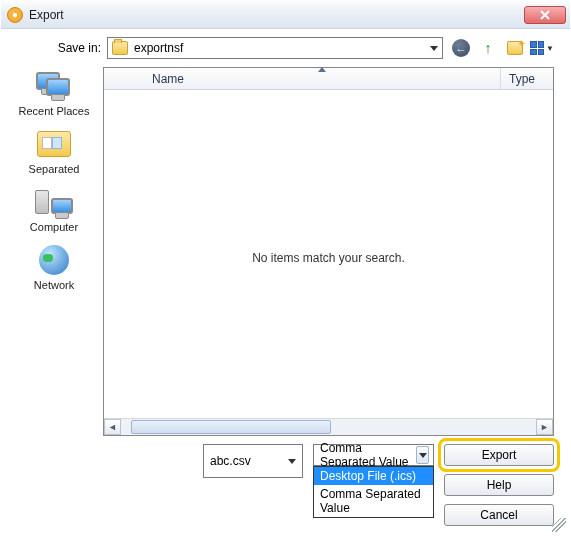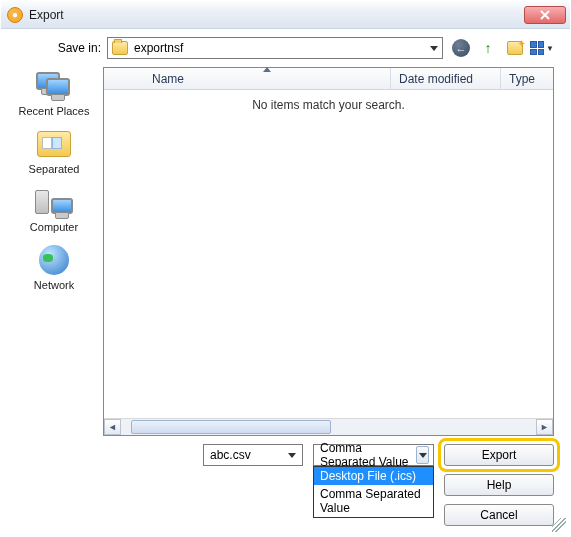--- a/index.html
+++ b/index.html
@@ -73,29 +73,29 @@
   }
   .listhdr {
     height:22px; background:linear-gradient(#fdfdfd,#eef1f6);
     border-bottom:1px solid #cfd6e2; display:flex; align-items:stretch;
   }
   .listhdr .col { display:flex;align-items:center;padding:0 8px;border-right:1px solid #d6dde8;color:#2b3a55;position:relative; }
   .col.name { flex:1;margin-left:40px; }
   .col.date { width:110px; }
   .col.type { width:52px; border-right:none;text-align:right; }
   .sort-caret {width:0;height:0;border-left:4px solid transparent;border-right:4px solid transparent;border-bottom:5px solid #5b6f8f;position:absolute;left:50%;top:-1px;transform:translateX(-50%);}
-  .listbody { flex:1; display:flex; align-items:flex-start; justify-content:center; padding-top:8px; color:#333; overflow:hidden; }
+  .listbody { flex:1; display:flex; align-items:center; justify-content:center; padding-top:8px; color:#333; overflow:hidden; }
   .hscroll { height:17px; background:#f0f0f0; border-top:1px solid #d9d9d9; display:flex; align-items:center; }
   .hscroll .harrow{ width:17px;height:100%;background:linear-gradient(#fefefe,#e5e9ef);border:1px solid #b9c3d1;display:flex;align-items:center;justify-content:center;font-size:9px;color:#4a5a77;}
   .hscroll .track{ flex:1;height:100%;background:#eef1f6;position:relative; }
   .hscroll .thumb{ position:absolute;left:10px;top:1px;bottom:1px;width:200px;background:linear-gradient(#eaf1fb,#cfdcf0);border:1px solid #9fb3d1;border-radius:2px;}
   .form-area { padding:8px 0 0 100px; display:grid; grid-template-columns:100px 1fr 110px; column-gap:10px; row-gap:10px; align-items:start; }
   .form-area .flabel { text-align:left; padding-top:4px; }
   .text-combo {
-    height:22px;border:1px solid #7a7a7a;background:#fff;display:flex;align-items:center;justify-content:space-between;padding:0 6px;
+    height:34px;border:1px solid #7a7a7a;background:#fff;display:flex;align-items:center;justify-content:space-between;padding:0 6px;
   }
   .btncol { display:flex; flex-direction:column; gap:8px; align-items:stretch; }
   .btn {
     height:22px;border:1px solid #8a8a8a;border-radius:3px;
     background:linear-gradient(#fdfdfd,#e7ebf1);
     display:flex;align-items:center;justify-content:center;
     padding:0 10px; min-width:84px;
   }
   .btn-hi {
     outline: 3px solid #f6c600;
@@ -224,23 +224,20 @@
         </div>
       </div>
 
       <div style="flex:1;display:flex;flex-direction:column;min-width:0;">
         <div class="listing">
           <div class="listhdr">
             <div class="col name">
               <span>Name</span>
               <div class="sort-caret"></div>
             </div>
-            <div class="col date">
-                <span>Date modified</span>
-              </div>
             <div class="col type">
                 <span>Type</span>
               </div>
           </div>
           <div class="listbody">
             <span>No items match your search.</span>
           </div>
           <div class="hscroll">
             <div class="harrow">◄</div>
             <div class="track">

